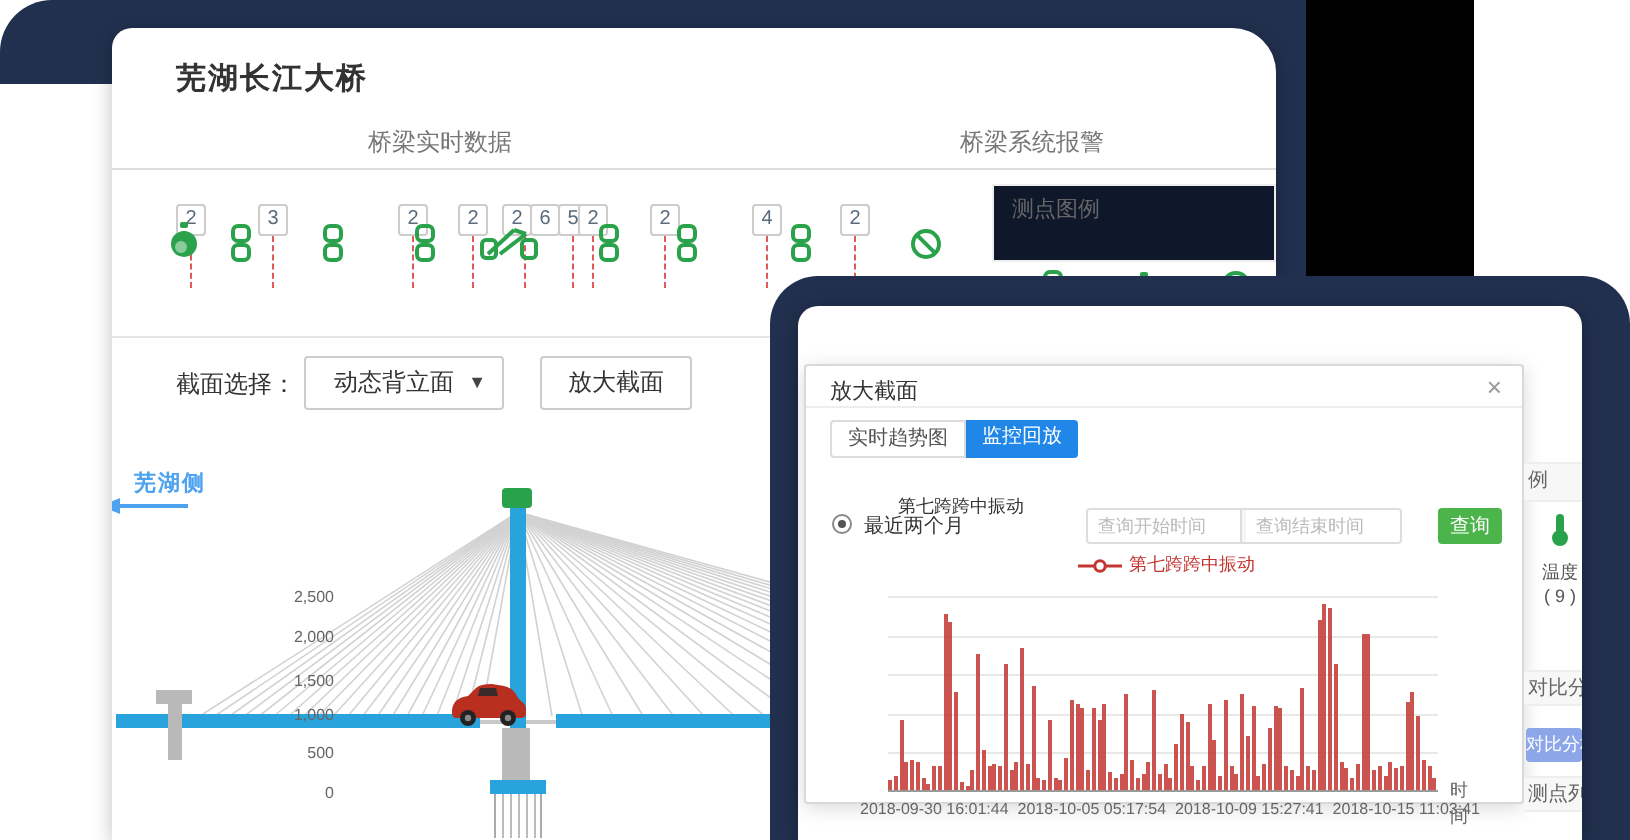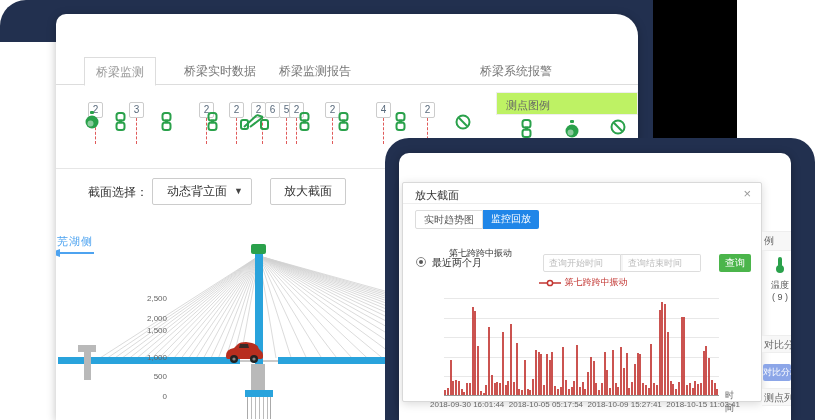--- a/index.html
+++ b/index.html
@@ -19,33 +19,33 @@
   .tab { position:absolute; top:0; height:28px; line-height:28px; font-size:12px; color:#777; cursor:pointer; }
   .tab.active { border:1px solid #ddd; border-bottom:1px solid #fff; background:#fff; padding:0 11px; color:#999; height:29px; }
   #video-btn { position:absolute; right:57px; top:43px; width:60px; height:27px; background:#1E9BE0; color:#fff;
                font-size:12px; text-align:center; line-height:27px; border-radius:2px; cursor:pointer; }
   #sensor-row { position:absolute; left:0; top:71px; width:500px; height:82px; }
   .badge { position:absolute; top:17px; width:15px; height:16px; border:1px solid #ccc; border-radius:2px; background:#fff;
            font-size:10px; color:#5a6b7d; text-align:center; line-height:14px; }
   .dash { position:absolute; top:33px; width:0; height:26px; border-left:1px dashed #e05a5a; }
   .s-icon { position:absolute; }
   #legend-panel { position:absolute; left:440px; top:78px; width:142px; height:76px; }
-  #legend-panel-header { height:23px; background:#bef264; border:1px solid #eee; font-size:11px; color:#666; line-height:25px; padding-left:9px; }
+  #legend-panel-header { height:39px; background:#0f172a; border:1px solid #eee; font-size:11px; color:#666; line-height:25px; padding-left:9px; }
   #legend-icons { position:relative; height:30px; }
   #divider-1 { position:absolute; left:0; top:154px; width:582px; height:1px; background:#e6e6e6; }
   #controls { position:absolute; left:0; top:163px; width:582px; height:30px; }
   #sec-label { position:absolute; left:32px; top:7px; font-size:12px; color:#333; }
   #sec-select { position:absolute; left:96px; top:1px; width:100px; height:27px; border:1px solid #ccc; border-radius:2px;
                 font-size:12px; color:#333; line-height:25px; padding-left:14px; cursor:pointer; background:#fff; }
   #sec-select .caret { position:absolute; right:8px; top:0; color:#444; font-size:9px; }
   #zoom-btn { position:absolute; left:214px; top:1px; width:76px; height:27px; border:1px solid #ccc; border-radius:2px;
               background:#fff; font-size:12px; color:#333; text-align:center; line-height:25px; cursor:pointer; }
   
   #bridge { position:absolute; left:0; top:214px; width:582px; height:192px; }
-  #side-label { position:absolute; left:1px; top:6px; font-size:11px; color:#4da3f0; letter-spacing:1px; }
+  #side-label { position:absolute; left:11px; top:6px; font-size:11px; color:#4da3f0; letter-spacing:1px;font-weight:bold; }
   #side-arrow { position:absolute; left:-6px; top:20px; }
   #deck-1 { position:absolute; left:2px; top:129px; width:182px; height:7px; background:#29A3DC; }
   #deck-joint { position:absolute; left:184px; top:132px; width:38px; height:2px; background:#c9c9c9; }
   #deck-2 { position:absolute; left:222px; top:129px; width:360px; height:7px; background:#29A3DC; }
   #tower { position:absolute; left:199px; top:24px; width:8px; height:152px; background:#29A3DC; }
   #tower-sensor { position:absolute; left:195px; top:16px; width:15px; height:10px; background:#2AA14B; border-radius:2px; }
   #abutment-top { position:absolute; left:22px; top:117px; width:18px; height:7px; background:#b9b9b9; }
   #abutment-col { position:absolute; left:28px; top:124px; width:7px; height:28px; background:#b9b9b9; }
   #pier { position:absolute; left:195px; top:136px; width:14px; height:26px; background:#b9b9b9; }
   #pier-cap { position:absolute; left:189px; top:162px; width:28px; height:7px; background:#29A3DC; }
@@ -103,25 +103,24 @@
 </style>
 </head>
 <body>
 
 <div id="stage">
   <div id="navy-top" class="navy"></div>
   <div id="navy-col" class="navy"></div>
   <div id="black-rect"></div>
 
   <div id="main-card">
+    <div id="main-title">芜湖长江大桥</div>
 
     <div id="tabbar">
-      <div class="tab active" style="left:28px;">桥梁监测</div>
       <div class="tab" style="left:128px;">桥梁实时数据</div>
-      <div class="tab" style="left:223px;">桥梁监测报告</div>
       <div class="tab" style="left:424px;">桥梁系统报警</div>
     </div>
 
     <div id="sensor-row">
         <div class="badge" style="left: 32px;">2</div>
         <div class="badge" style="left: 73px;">3</div>
         <div class="badge" style="left: 143px;">2</div>
         <div class="badge" style="left: 173px;">2</div>
         <div class="badge" style="left: 195px;">2</div>
         <div class="badge" style="left: 209px;">6</div>
@@ -423,21 +422,21 @@
             <div class="bar" style="left: 261.25px; height: 49.4px; background: rgb(194, 53, 49);"></div>
             <div class="bar" style="left: 264px; height: 37.2px; background: rgb(194, 53, 49);"></div>
             <div class="bar" style="left: 266.75px; height: 14.9px; background: rgb(194, 53, 49);"></div>
             <div class="bar" style="left: 269.5px; height: 12.5px; background: rgb(194, 53, 49);"></div>
             <div class="bar" style="left: 272.25px; height: 5.9px; background: rgb(194, 53, 49);"></div>
           </div>
         <div id="yticks">
             <div class="ytick" style="top: 133px;">0</div>
             <div class="ytick" style="top: 113.4px;">500</div>
             <div class="ytick" style="top: 93.8px;">1,000</div>
-            <div class="ytick" style="top: 67px;">1,500</div>
+            <div class="ytick" style="top: 77px;">1,500</div>
             <div class="ytick" style="top: 54.6px;">2,000</div>
             <div class="ytick" style="top: 35px;">2,500</div>
           </div>
         <div id="xticks">
             <span class="xtick">2018-09-30 16:01:44</span>
             <span class="xtick">2018-10-05 05:17:54</span>
             <span class="xtick">2018-10-09 15:27:41</span>
             <span class="xtick">2018-10-15 11:03:41</span>
           </div>
         <span id="xaxis-name">时间</span>

